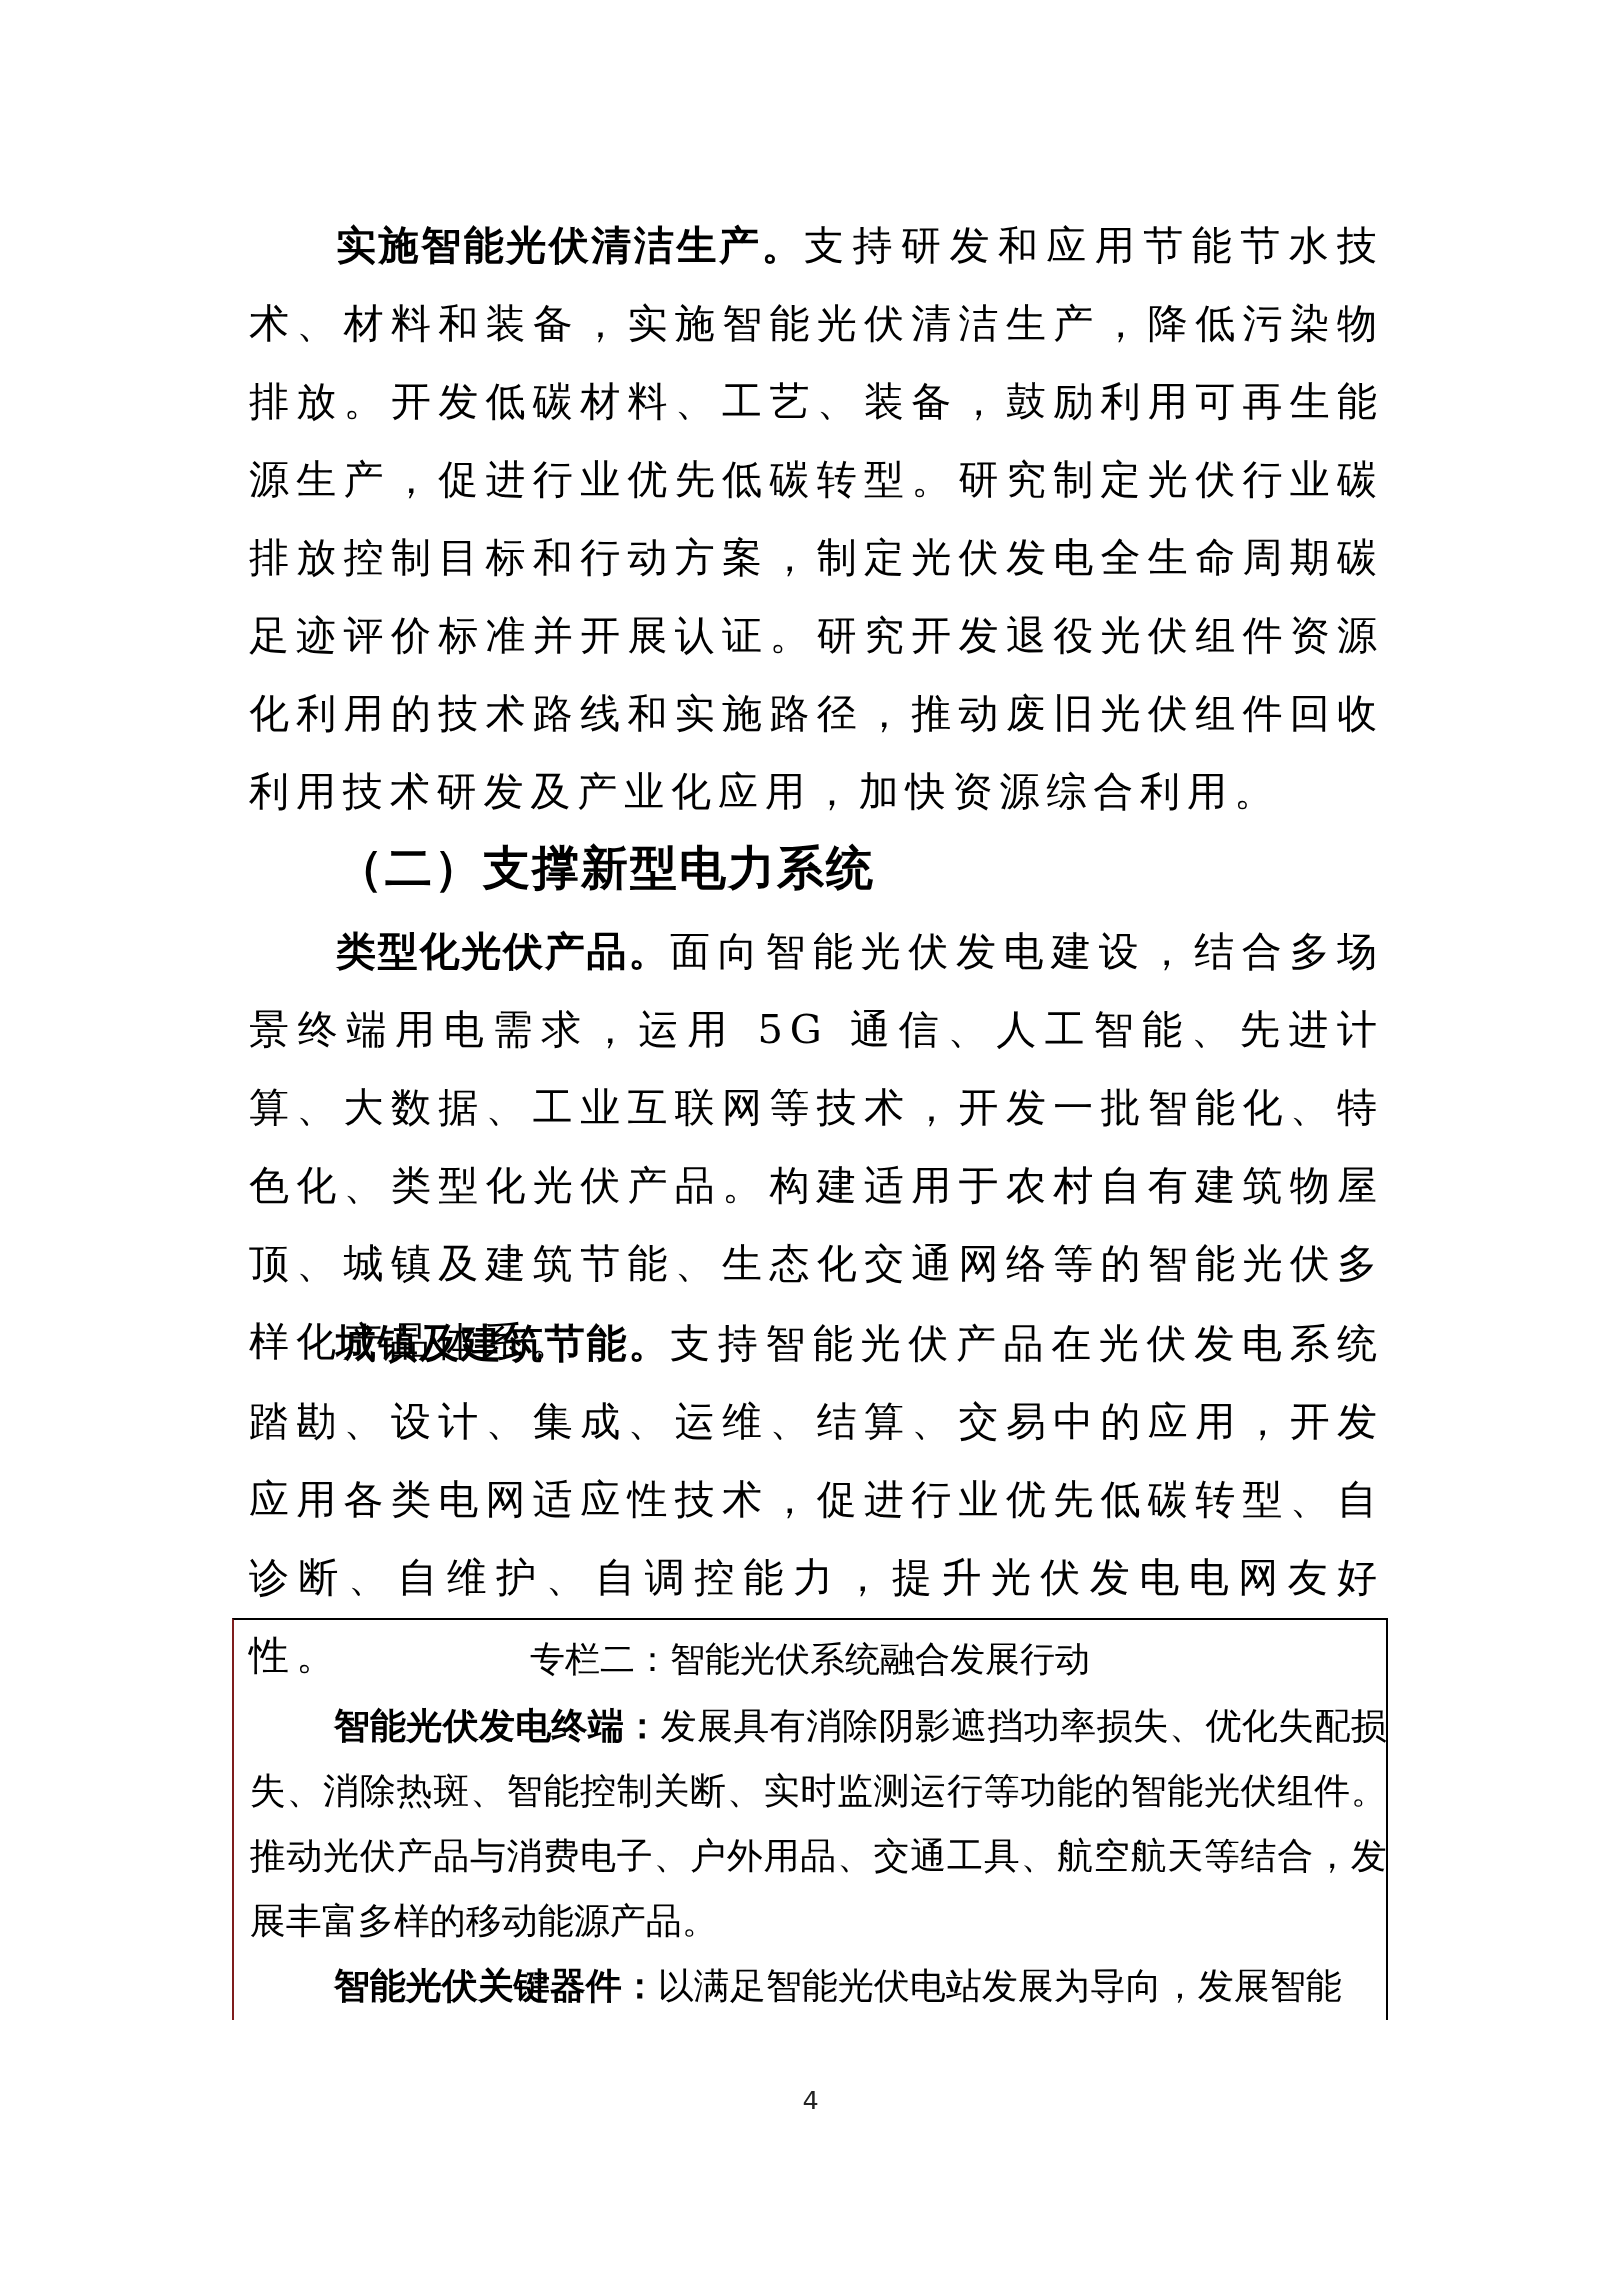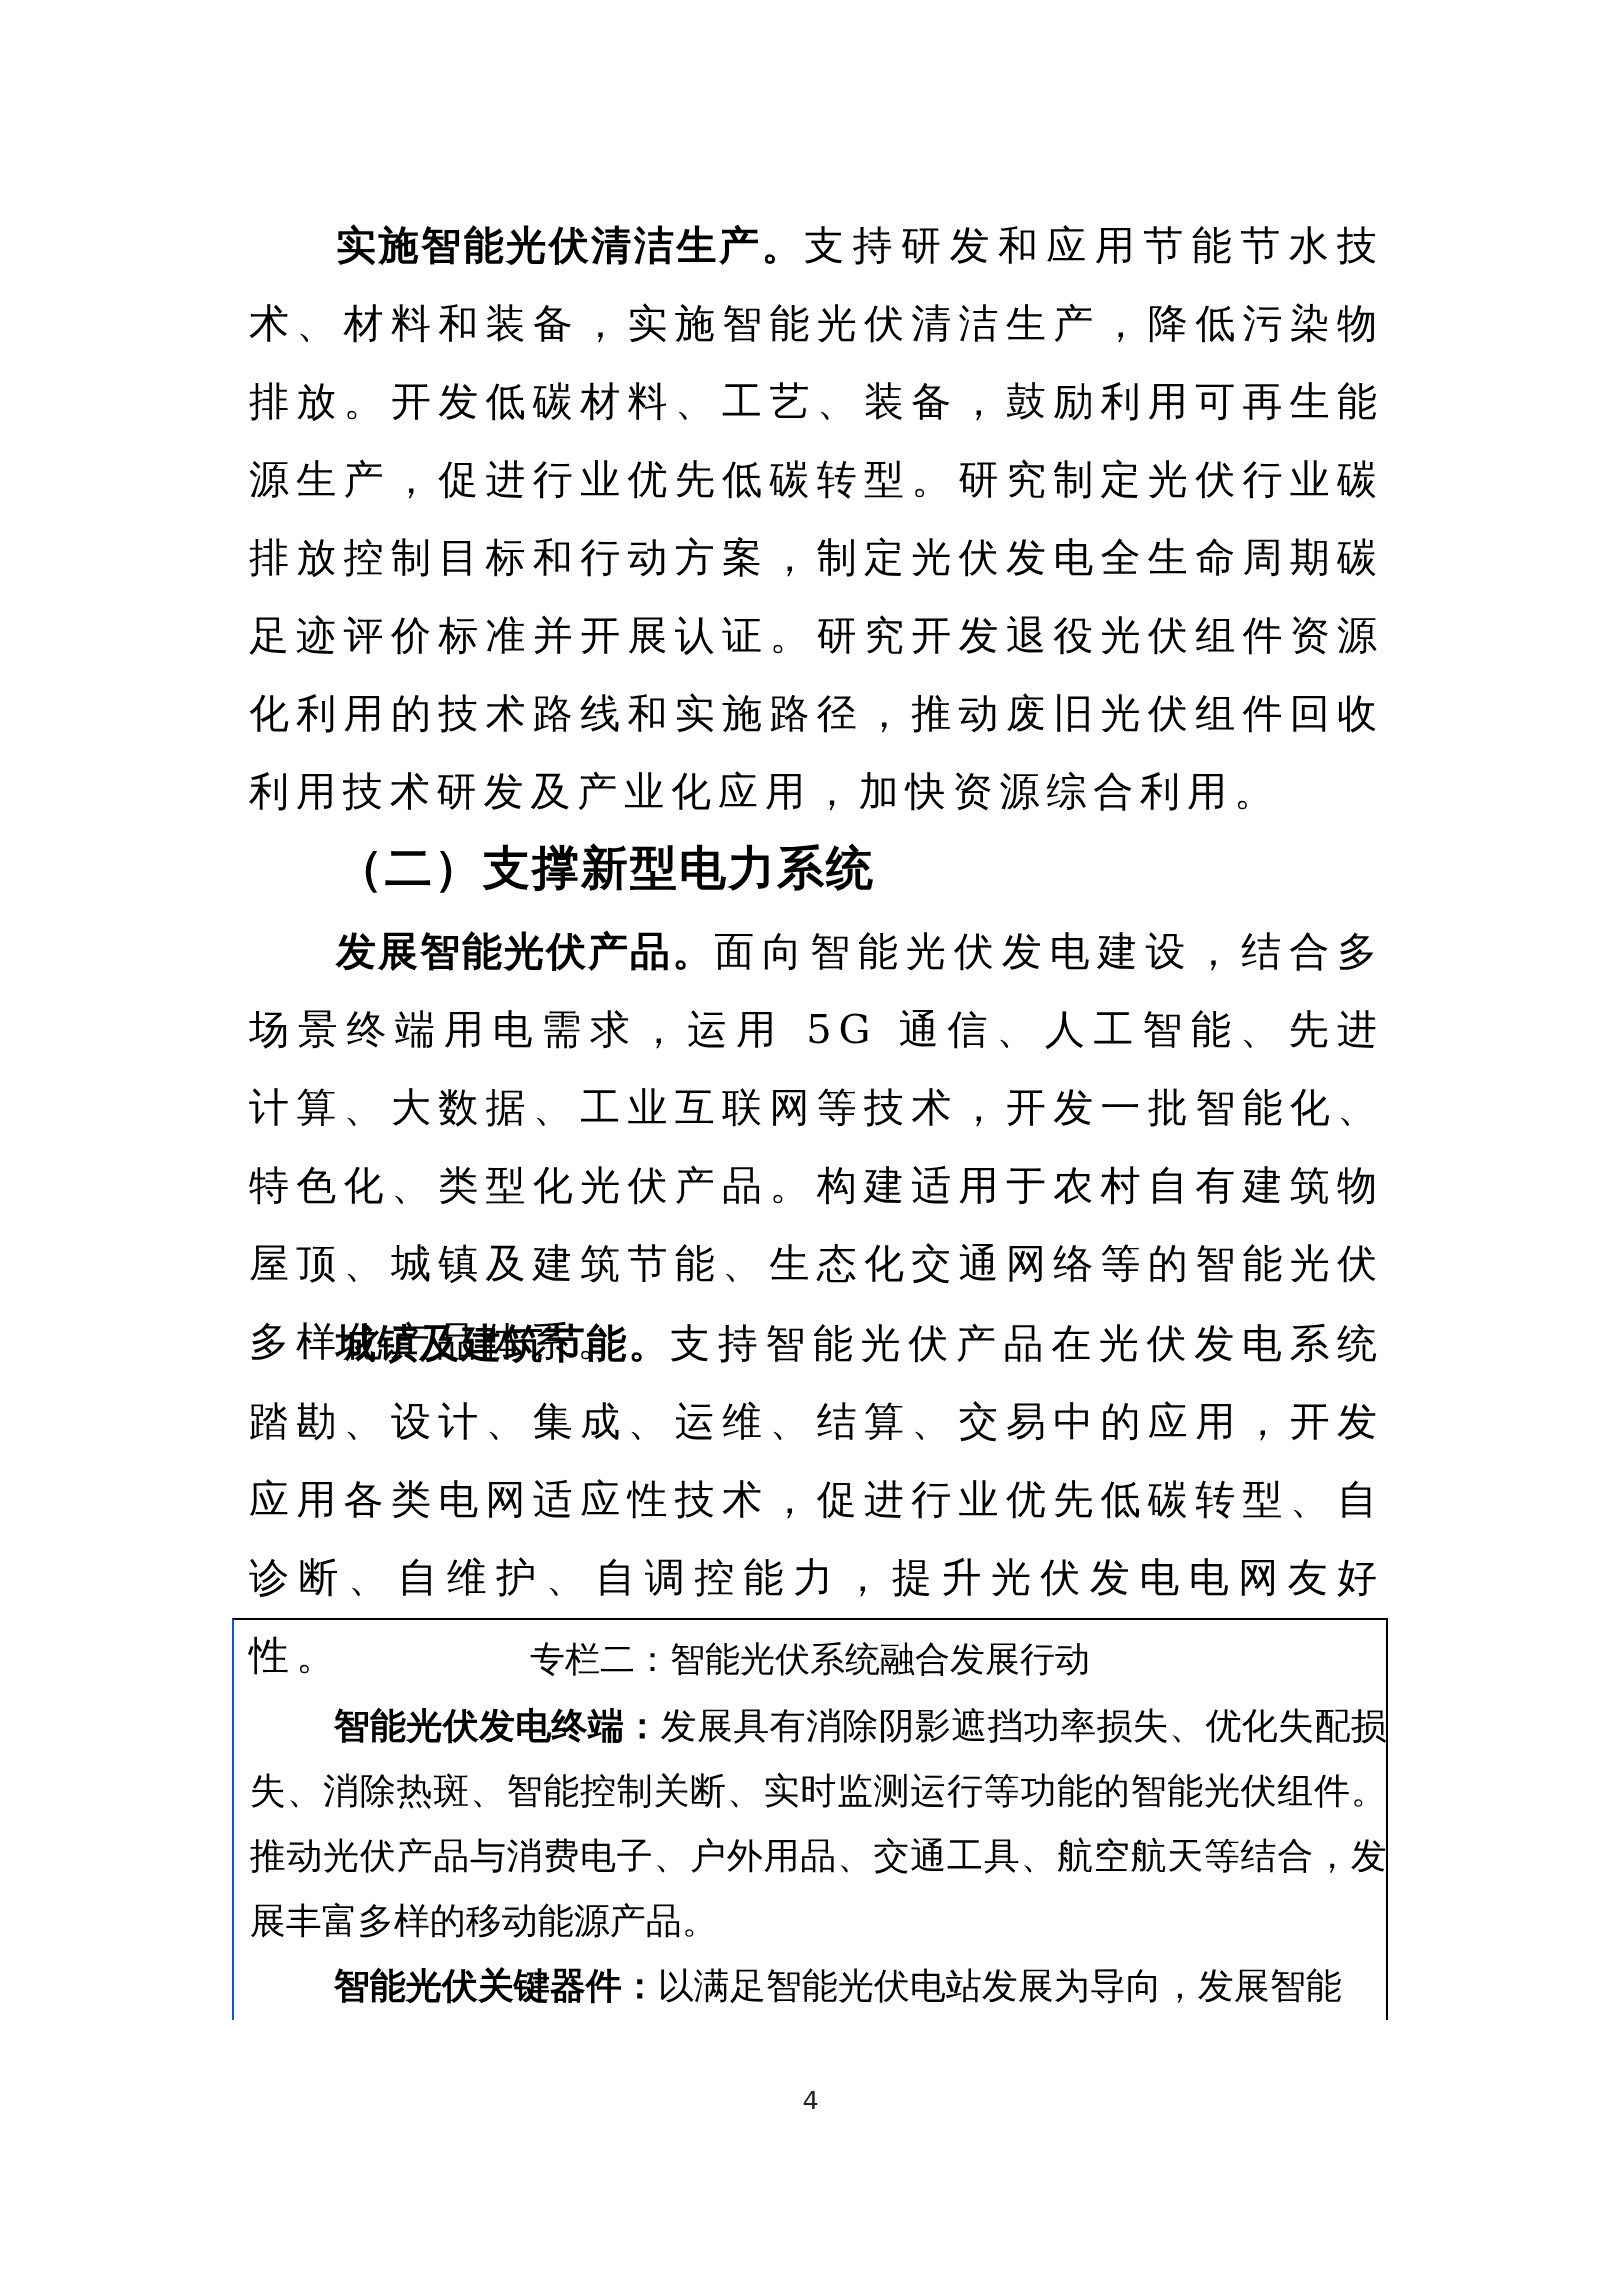--- a/index.html
+++ b/index.html
@@ -6,39 +6,39 @@
   body { width: 1621px; height: 2293px; position: relative; overflow: hidden;
          font-family: "DejaVu Serif", "Liberation Serif", serif; color: #000; }
   .page { position: absolute; left: 0; top: 0; width: 1621px; height: 2293px; }
   .para { position: absolute; left: 249px; width: 1135px; font-size: 40px; line-height: 78px;
           text-align: justify; text-align-last: left; letter-spacing: 6.9px; }
   .para.indent { text-indent: 87px; }
   .lead { font-weight: bold; letter-spacing: 1px; font-family: "DejaVu Sans", "Liberation Sans", sans-serif; }
   .heading { position: absolute; left: 336px; font-size: 47px; line-height: 78px; font-weight: bold;
              font-family: Liberation Mono, monospace; letter-spacing: 2px; }
   .box { position: absolute; left: 232px; top: 1618px; width: 1156px; height: 402px;
-         border-left: 2px solid #1d4ed8; border-right: 2px solid #000; border-top: 2px solid #000; box-sizing: border-box; }
+         border-left: 2px solid #7f1d1d; border-right: 2px solid #000; border-top: 2px solid #000; box-sizing: border-box; }
   .box-title { position: absolute; left: 0; right: 0; top: 11.8px; text-align: center; font-size: 35px; line-height: 55px;
                font-family: "DejaVu Sans", "Liberation Sans", sans-serif; letter-spacing: 0px; }
   .box-para { position: absolute; left: 15.7px; width: 1137px; font-size: 36px; line-height: 65px; text-align: justify;
               text-align-last: left; letter-spacing: 0px; text-indent: 84px; }
   .box-lead { font-weight: bold; font-family: "DejaVu Sans", "Liberation Sans", sans-serif; }
   .page-num { position: absolute; left: 0; width: 1621px; top: 2085px; text-align: center; font-size: 25.5px;
               font-family: "DejaVu Sans", "Liberation Sans", sans-serif; color: #222; }
 </style>
 </head>
 <body>
 
 <div class="page">
 
   <div class="para indent" style="top:206px;"><span class="lead">实施智能光伏清洁生产。</span><span>支持研发和应用节能节水技术、材料和装备，实施智能光伏清洁生产，降低污染物排放。开发低碳材料、工艺、装备，鼓励利用可再生能源生产，促进行业优先低碳转型。研究制定光伏行业碳排放控制目标和行动方案，制定光伏发电全生命周期碳足迹评价标准并开展认证。研究开发退役光伏组件资源化利用的技术路线和实施路径，推动废旧光伏组件回收利用技术研发及产业化应用，加快资源综合利用。</span></div>
 
   <div class="heading" style="top:833px;">（二）支撑新型电力系统</div>
 
-  <div class="para indent" style="top:912px;"><span class="lead">发展智能光伏产品。</span><span>面向智能光伏发电建设，结合多场景终端用电需求，运用 5G 通信、人工智能、先进计算、大数据、工业互联网等技术，开发一批智能化、特色化、类型化光伏产品。构建适用于农村自有建筑物屋顶、城镇及建筑节能、生态化交通网络等的智能光伏多样化产品体系。</span></div>
+  <div class="para indent" style="top:912px;"><span class="lead">类型化光伏产品。</span><span>面向智能光伏发电建设，结合多场景终端用电需求，运用 5G 通信、人工智能、先进计算、大数据、工业互联网等技术，开发一批智能化、特色化、类型化光伏产品。构建适用于农村自有建筑物屋顶、城镇及建筑节能、生态化交通网络等的智能光伏多样化产品体系。</span></div>
 
   <div class="para indent" style="top:1304px;"><span class="lead">城镇及建筑节能。</span><span>支持智能光伏产品在光伏发电系统踏勘、设计、集成、运维、结算、交易中的应用，开发应用各类电网适应性技术，促进行业优先低碳转型、自诊断、自维护、自调控能力，提升光伏发电电网友好性。</span></div>
 
   <div class="box">
     <div class="box-title">专栏二：智能光伏系统融合发展行动</div>
     <div class="box-para" style="top:333px;"><span class="box-lead">智能光伏关键器件：</span><span>以满足智能光伏电站发展为导向，发展智能</span></div>
     <div class="box-para" style="top:73px;"><span class="box-lead">智能光伏发电终端：</span><span>发展具有消除阴影遮挡功率损失、优化失配损失、消除热斑、智能控制关断、实时监测运行等功能的智能光伏组件。推动光伏产品与消费电子、户外用品、交通工具、航空航天等结合，发展丰富多样的移动能源产品。</span></div>
   </div>
 
   <div class="page-num">4</div>

